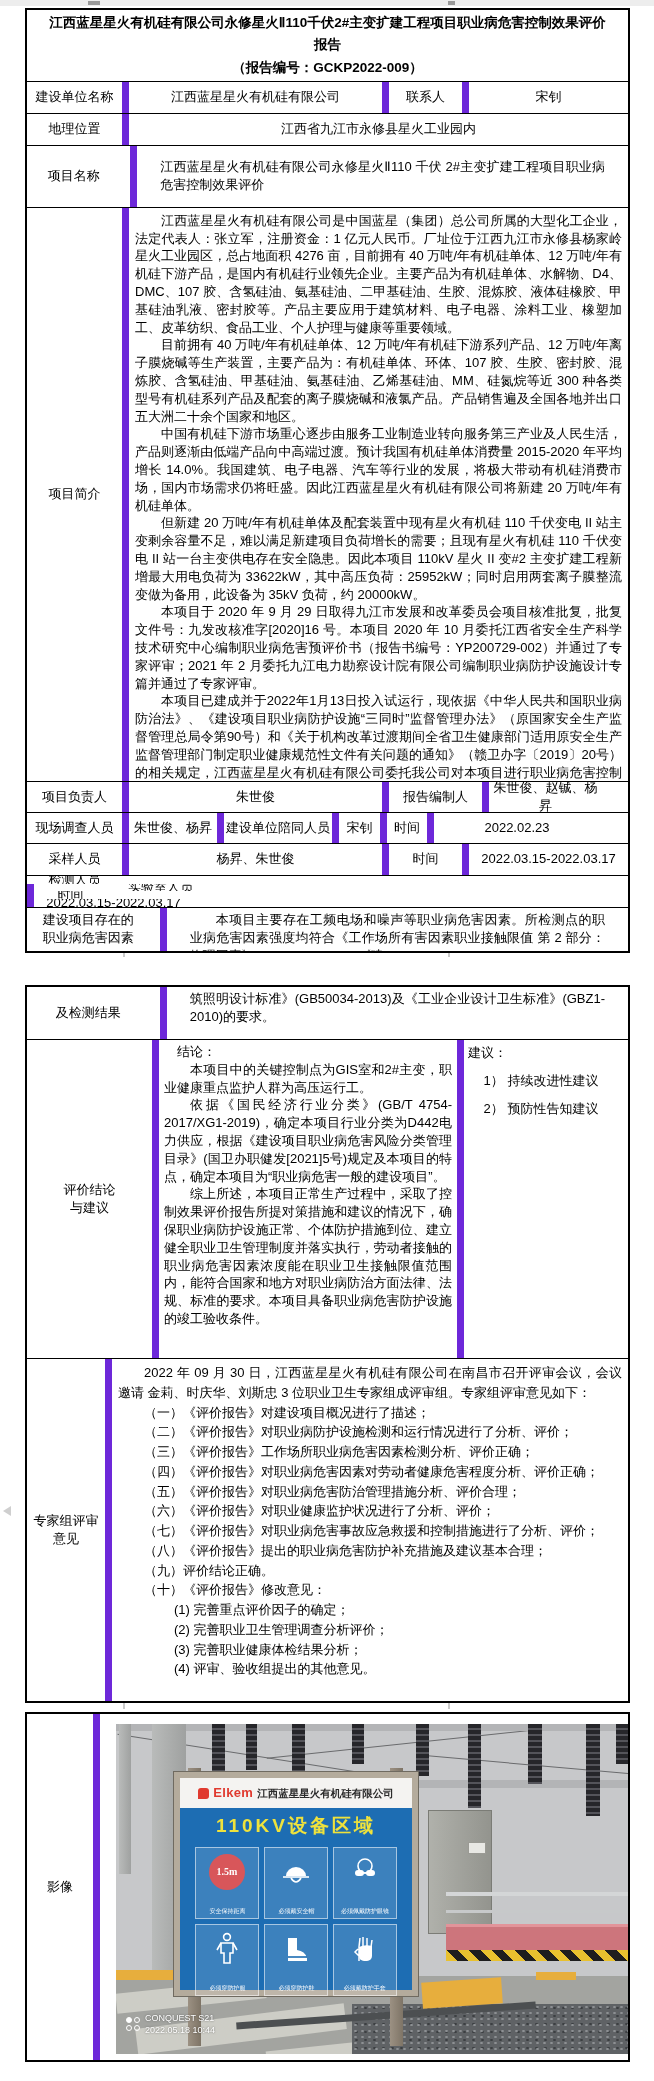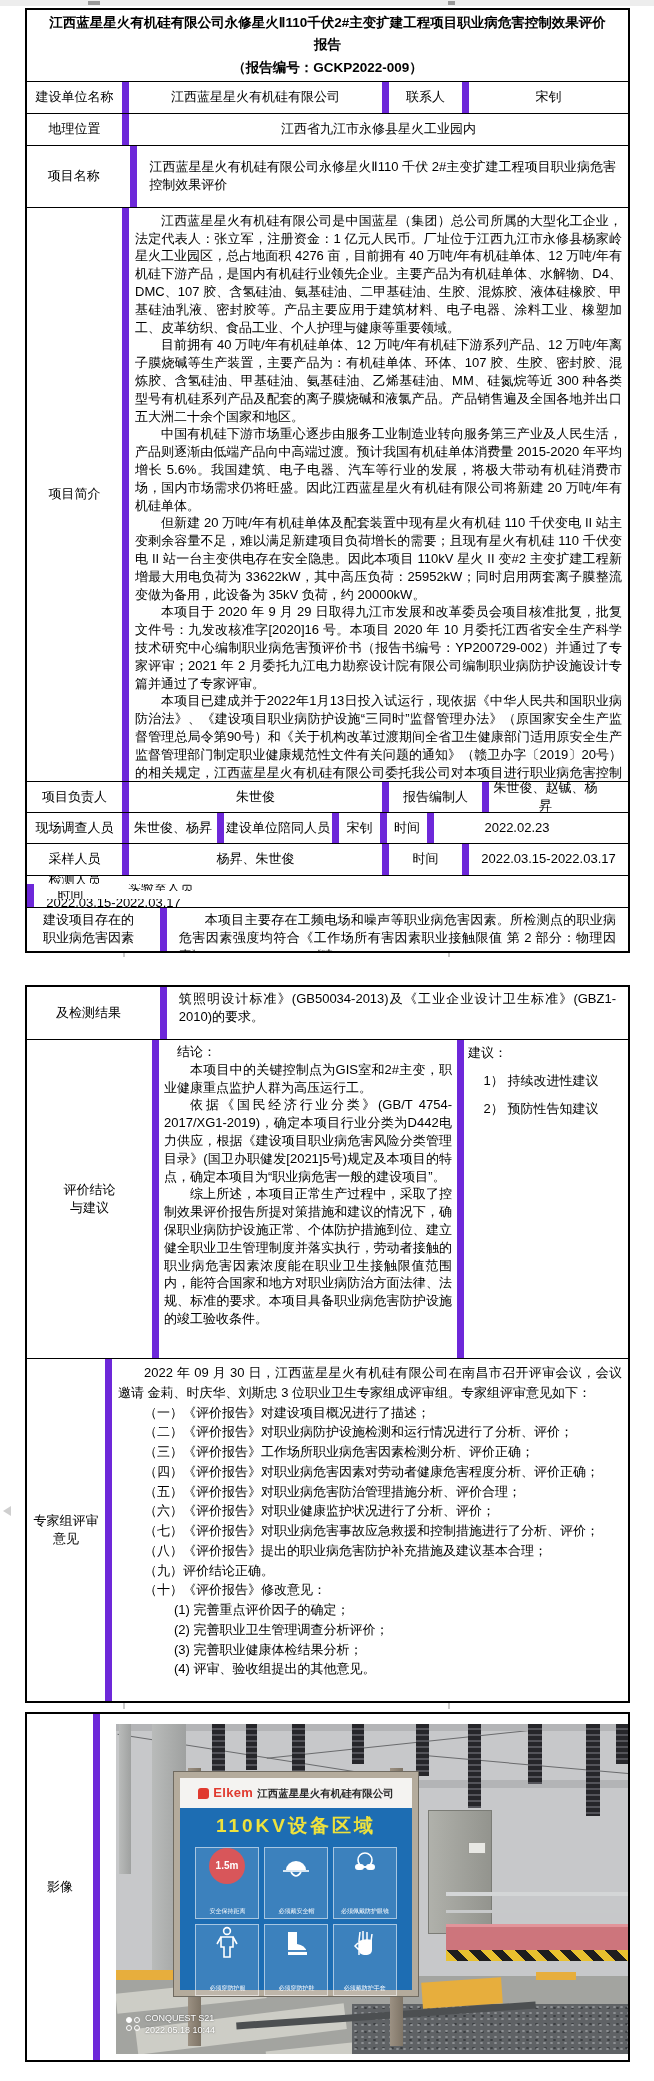--- a/index.html
+++ b/index.html
@@ -11,21 +11,21 @@
   .margin-arrow{position:absolute;left:3px;top:1506px;width:0;height:0;
        border-top:5px solid transparent;border-bottom:5px solid transparent;border-right:8px solid #cfcfcf;}
 
   .sec{position:absolute;left:25px;width:605px;border:2px solid #000;background:#fff;box-sizing:border-box;}
   .row{display:flex;border-top:1px solid #000;box-sizing:border-box;}
   .row:first-child{border-top:none;}
   .cell{border-left:7px solid #6d28d9;box-sizing:border-box;overflow:hidden;font-size:13px;line-height:1.4;}
   .cell:first-child{border-left:none;}
   .lab{display:flex;flex-direction:column;align-items:center;justify-content:center;text-align:center;}
   .mid{display:flex;align-items:center;justify-content:center;text-align:center;}
-  .txt{padding:3px 12px;text-align:justify;margin-left:10px;}
+  .txt{padding:3px 23px;text-align:justify;margin-left:10px;}
   .title-row{min-height:50px;}
   .title-cell{width:601px;display:flex;flex-direction:column;justify-content:center;
       text-align:center;font-weight:bold;font-size:13.5px;line-height:1.65;padding:2px 17px;}
 
   .w-lab{width:95px;}
   .para{text-indent:2em;margin:0;text-align:justify;}
   .overview-cell{width:506px;height:573px;padding:4px 6px;line-height:1.37;}
   .hz-lab{width:125px;}
   .hz-cell{width:476px;}
   .concl-lab{width:125px;}
@@ -71,21 +71,21 @@
   .elkem-mark{width:11px;height:11px;background:#e03a2f;border-radius:3px 3px 3px 0;display:inline-block;}
   .elkem-text{color:#e03a2f;font-weight:bold;font-size:13px;letter-spacing:.3px;}
   .sign-company{color:#2b2b2b;font-weight:bold;font-size:10.5px;}
   .sign-title{color:#efe23c;font-weight:bold;font-size:19px;text-align:center;
       letter-spacing:3px;margin-top:5px;}
   .tiles{display:grid;grid-template-columns:repeat(3,64px);grid-auto-rows:72px;gap:5px;
       justify-content:center;margin-top:7px;}
   .tile{background:rgba(255,255,255,.14);border:1px solid rgba(255,255,255,.55);
       display:flex;flex-direction:column;align-items:center;justify-content:flex-end;
       padding-bottom:3px;box-sizing:border-box;position:relative;}
-  .tile-icon{position:absolute;top:0;left:0;right:0;display:flex;justify-content:center;}
+  .tile-icon{position:absolute;top:6px;left:0;right:0;display:flex;justify-content:center;font-family:Liberation Serif, serif;}
   .tile-label{color:#fff;font-size:6.5px;white-space:nowrap;transform:scale(.92);}
   .circle-15{width:36px;height:36px;border-radius:50%;background:#d8565a;color:#fff;
       display:flex;align-items:center;justify-content:center;font-weight:bold;font-size:10px;}
   .watermark{left:10px;top:288px;color:#fff;font-size:9px;line-height:1.35;
       text-shadow:0 0 2px rgba(0,0,0,.5);display:flex;gap:4px;align-items:center;}
   .wm-circles{display:grid;grid-template-columns:7px 7px;grid-auto-rows:7px;gap:1px;}
   .wm-c{width:6px;height:6px;border:1px solid #fff;border-radius:50%;box-sizing:border-box;}
   .wm-c.fill{background:#fff;}
 </style>
 </head>
@@ -124,21 +124,21 @@
   <div class="row" style="height:62px;">
     <div class="cell lab w-lab">项目名称</div>
     <div class="cell txt" style="width:506px;display:flex;align-items:center;">江西蓝星星火有机硅有限公司永修星火Ⅱ110 千伏 2#主变扩建工程项目职业病危害控制效果评价</div>
   </div>
 
   <div class="row">
     <div class="cell lab w-lab" style="height:573px;">项目简介</div>
     <div class="cell overview-cell">
         <div class="para">江西蓝星星火有机硅有限公司是中国蓝星（集团）总公司所属的大型化工企业，法定代表人：张立军，注册资金：1 亿元人民币。厂址位于江西九江市永修县杨家岭星火工业园区，总占地面积 4276 亩，目前拥有 40 万吨/年有机硅单体、12 万吨/年有机硅下游产品，是国内有机硅行业领先企业。主要产品为有机硅单体、水解物、D4、DMC、107 胶、含氢硅油、氨基硅油、二甲基硅油、生胶、混炼胶、液体硅橡胶、甲基硅油乳液、密封胶等。产品主要应用于建筑材料、电子电器、涂料工业、橡塑加工、皮革纺织、食品工业、个人护理与健康等重要领域。</div>
         <div class="para">目前拥有 40 万吨/年有机硅单体、12 万吨/年有机硅下游系列产品、12 万吨/年离子膜烧碱等生产装置，主要产品为：有机硅单体、环体、107 胶、生胶、密封胶、混炼胶、含氢硅油、甲基硅油、氨基硅油、乙烯基硅油、MM、硅氮烷等近 300 种各类型号有机硅系列产品及配套的离子膜烧碱和液氯产品。产品销售遍及全国各地并出口五大洲二十余个国家和地区。</div>
-        <div class="para">中国有机硅下游市场重心逐步由服务工业制造业转向服务第三产业及人民生活，产品则逐渐由低端产品向中高端过渡。预计我国有机硅单体消费量 2015-2020 年平均增长 5.6%。我国建筑、电子电器、汽车等行业的发展，将极大带动有机硅消费市场，国内市场需求仍将旺盛。因此江西蓝星星火有机硅有限公司将新建 20 万吨/年有机硅单体。</div>
+        <div class="para">中国有机硅下游市场重心逐步由服务工业制造业转向服务第三产业及人民生活，产品则逐渐由低端产品向中高端过渡。预计我国有机硅单体消费量 2015-2020 年平均增长 14.0%。我国建筑、电子电器、汽车等行业的发展，将极大带动有机硅消费市场，国内市场需求仍将旺盛。因此江西蓝星星火有机硅有限公司将新建 20 万吨/年有机硅单体。</div>
         <div class="para">但新建 20 万吨/年有机硅单体及配套装置中现有星火有机硅 110 千伏变电 II 站主变剩余容量不足，难以满足新建项目负荷增长的需要；且现有星火有机硅 110 千伏变电 II 站一台主变供电存在安全隐患。因此本项目 110kV 星火 II 变#2 主变扩建工程新增最大用电负荷为 33622kW，其中高压负荷：25952kW；同时启用两套离子膜整流变做为备用，此设备为 35kV 负荷，约 20000kW。</div>
         <div class="para">本项目于 2020 年 9 月 29 日取得九江市发展和改革委员会项目核准批复，批复文件号：九发改核准字[2020]16 号。本项目 2020 年 10 月委托江西省安全生产科学技术研究中心编制职业病危害预评价书（报告书编号：YP200729-002）并通过了专家评审；2021 年 2 月委托九江电力勘察设计院有限公司编制职业病防护设施设计专篇并通过了专家评审。</div>
         <div class="para">本项目已建成并于2022年1月13日投入试运行，现依据《中华人民共和国职业病防治法》、《建设项目职业病防护设施“三同时”监督管理办法》（原国家安全生产监督管理总局令第90号）和《关于机构改革过渡期间全省卫生健康部门适用原安全生产监督管理部门制定职业健康规范性文件有关问题的通知》（赣卫办字〔2019〕20号）的相关规定，江西蓝星星火有机硅有限公司委托我公司对本项目进行职业病危害控制效果评价</div>
       </div>
   </div>
 
   <div class="row" style="height:31px;">
     <div class="cell lab w-lab">项目负责人</div>
     <div class="cell mid" style="width:260px;">朱世俊</div>
     <div class="cell mid" style="width:100px;">报告编制人</div>

